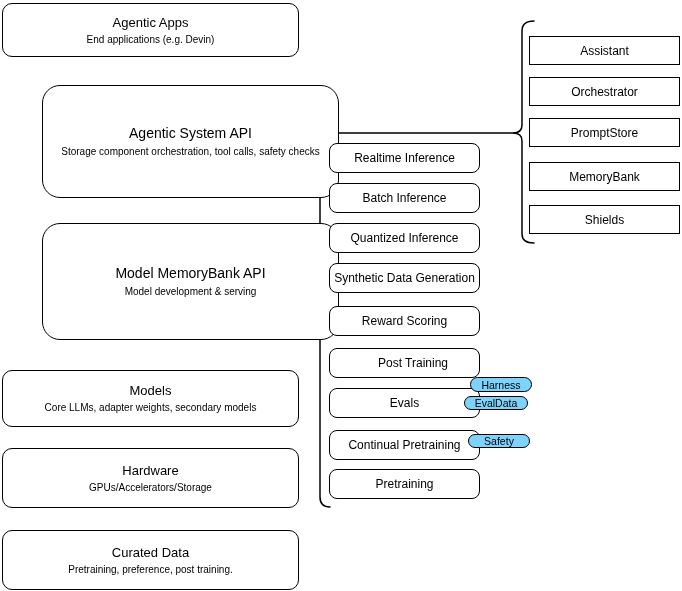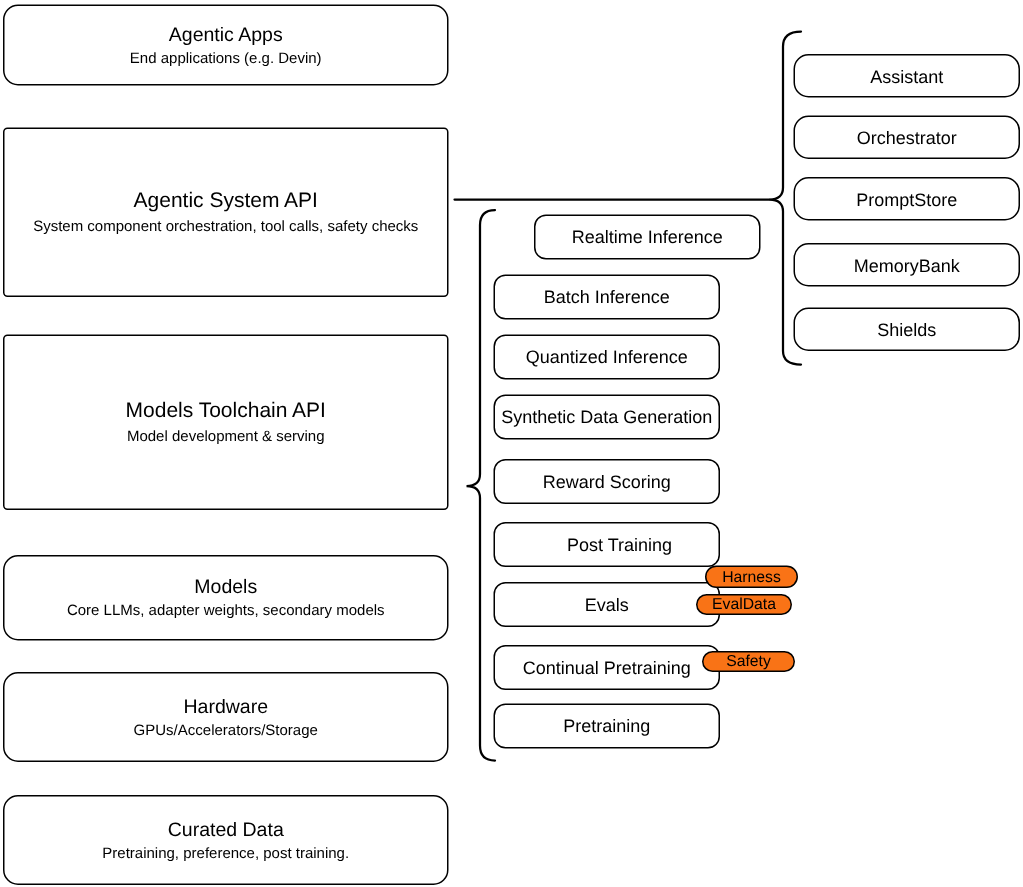--- a/index.html
+++ b/index.html
@@ -23,36 +23,36 @@
     box-sizing: border-box;
     background: #ffffff;
     border: 1.5px solid #000000;
     display: flex;
     flex-direction: column;
     align-items: center;
     justify-content: center;
     text-align: center;
   }
   .lbox { left: 2px; width: 297px; border-radius: 10px; gap: 4px; text-align: center; }
-  .lbox.big { border-radius: 3px; gap: 5px; }
+  .lbox.big { border-radius: 18px; gap: 5px; margin-left: 40px; }
   .node-title { font-size: 13px; line-height: 15px; }
   .lbox.big .node-title { font-size: 14px; line-height: 16px; }
   .node-subtitle { font-size: 10px; line-height: 12px; }
   .mbox {
     left: 329px; width: 151px; height: 30px;
     border-radius: 8px; font-size: 12px;
   }
   .rbox {
     left: 529px; width: 151px; height: 29px;
-    border-radius: 10px; font-size: 12px;
+    border-radius: 0; font-size: 12px;
   }
   .pill {
     position: absolute;
     box-sizing: border-box;
-    background: #f97316;
+    background: #7dd3fc;
     border: 1.5px solid #000000;
     border-radius: 9px;
     display: flex;
     align-items: center;
     justify-content: center;
     font-size: 10.5px;
     z-index: 3;
   }
   .mbox, .rbox, .lbox { z-index: 2; }
 </style>
@@ -67,44 +67,44 @@
     <path d="M 534 21 Q 522 21 522 31 L 522 125 Q 522 133 513 133 Q 522 133 522 141 L 522 234 Q 522 243 534 243" fill="none" stroke="#000000" stroke-width="1.5" stroke-linecap="round"></path>
   </svg>
 
   <div class="box lbox" style="top:3px; height:54px;">
     <div class="node-title">Agentic Apps</div>
     <div class="node-subtitle">End applications (e.g. Devin)</div>
   </div>
 
   <div class="box lbox big" style="top:85px; height:113px;">
     <div class="node-title">Agentic System API</div>
-    <div class="node-subtitle">System component orchestration, tool calls, safety checks</div>
+    <div class="node-subtitle">Storage component orchestration, tool calls, safety checks</div>
   </div>
 
   <div class="box lbox big" style="top:223px; height:117px;">
-    <div class="node-title">Models Toolchain API</div>
+    <div class="node-title">Model MemoryBank API</div>
     <div class="node-subtitle">Model development &amp; serving</div>
   </div>
 
   <div class="box lbox" style="top:370px; height:57px;">
     <div class="node-title">Models</div>
     <div class="node-subtitle">Core LLMs, adapter weights, secondary models</div>
   </div>
 
   <div class="box lbox" style="top:448px; height:60px;">
     <div class="node-title">Hardware</div>
     <div class="node-subtitle">GPUs/Accelerators/Storage</div>
   </div>
 
   <div class="box lbox" style="top:530px; height:60px;">
     <div class="node-title">Curated Data</div>
     <div class="node-subtitle">Pretraining, preference, post training.</div>
   </div>
 
-  <div class="box mbox" style="top:143px;margin-left:27px;">
+  <div class="box mbox" style="top:143px;">
     <span>Realtime Inference</span>
   </div>
   <div class="box mbox" style="top:183px;">
     <span>Batch Inference</span>
   </div>
   <div class="box mbox" style="top:223px;">
     <span>Quantized Inference</span>
   </div>
   <div class="box mbox" style="top:306px;">
     <span>Reward Scoring</span>

